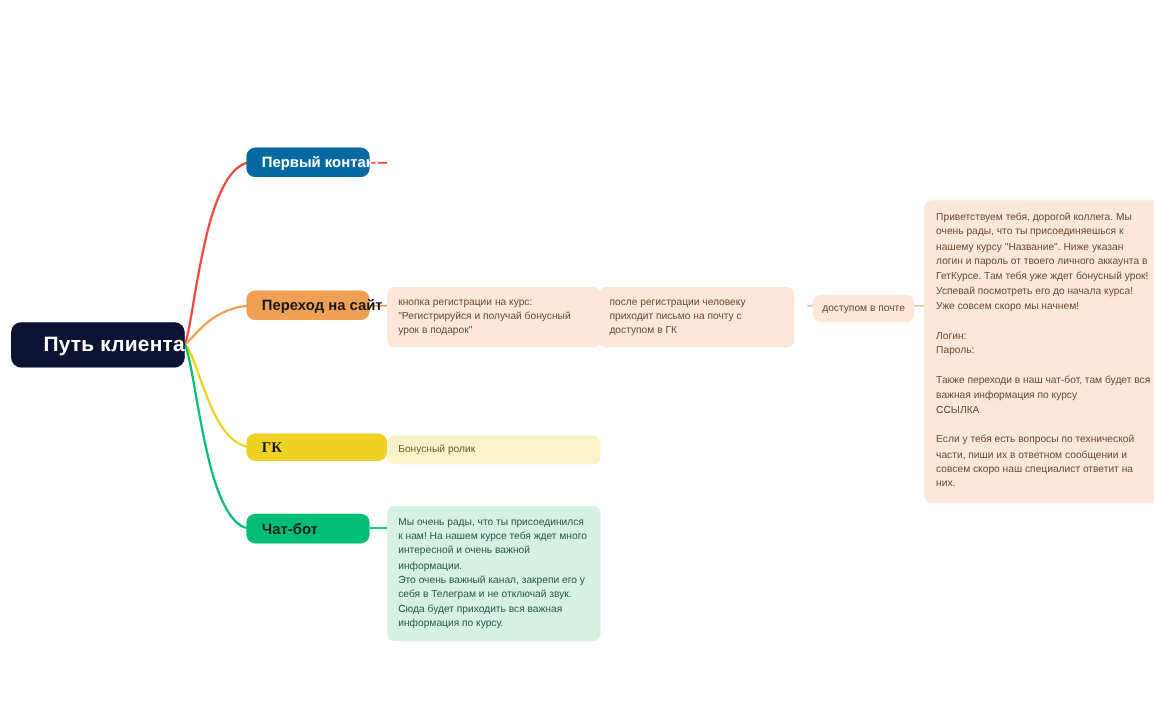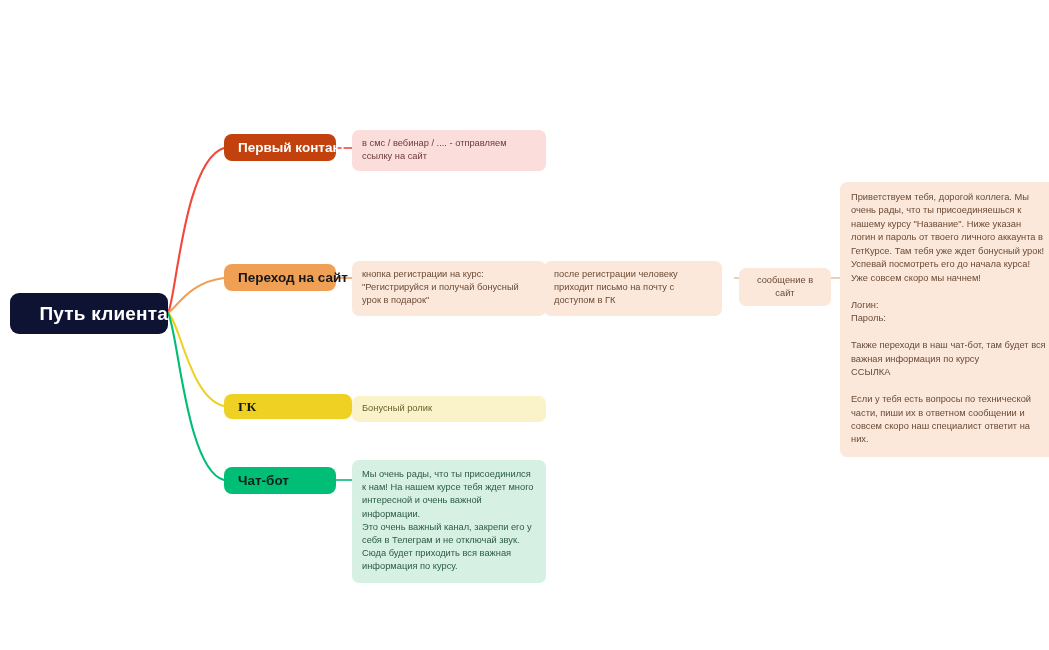--- a/index.html
+++ b/index.html
@@ -50,21 +50,21 @@
   
   .branch {
     border-radius: 8px;
     padding-left: 14px;
   }
   .branch-label {
     font-size: 13.5px;
     font-weight: bold;
     white-space: nowrap;
   }
-  .branch-first  { left: 224px; top: 134px; width: 112px; height: 27px; background: #c2410c; }
+  .branch-first  { left: 224px; top: 134px; width: 112px; height: 27px; background: #0369a1; }
   .branch-first  .branch-label { color: #ffffff; }
   .branch-site   { left: 224px; top: 264px; width: 112px; height: 27px; background: #F0A055; }
   .branch-site   .branch-label { color: #17181A; }
   .branch-gk     { left: 224px; top: 394px; width: 128px; height: 25px; background: #EFD123; font-family: Liberation Serif, serif; }
   .branch-gk     .branch-label { color: #17181A; }
   .branch-bot    { left: 224px; top: 467px; width: 112px; height: 27px; background: #00BE76; }
   .branch-bot    .branch-label { color: #10221A; }
 
   
   .detail {
@@ -135,28 +135,27 @@
     <line x1="831" y1="278" x2="840" y2="278" stroke="#E8C4A4" stroke-width="1.6"></line>
   </svg>
 
   <div class="node root-node">
     <span class="root-label">Путь клиента</span>
   </div>
 
   <div class="node branch branch-first">
     <span class="branch-label">Первый контакт</span>
   </div>
-  <div class="detail d-first">в смс / вебинар / ....   - отправляем ссылку на сайт</div>
 
   <div class="node branch branch-site">
     <span class="branch-label">Переход на сайт</span>
   </div>
   <div class="detail d-site">кнопка регистрации на курс: "Регистрируйся и получай бонусный урок в подарок"</div>
   <div class="detail d-mail">после регистрации человеку приходит письмо на почту с доступом в ГК</div>
-  <div class="detail d-msg">сообщение в сайт</div>
+  <div class="detail d-msg">доступом в почте</div>
   <div class="detail d-letter">Приветствуем тебя, дорогой коллега. Мы очень рады, что ты присоединяешься к нашему курсу "Название". Ниже указан логин и пароль от твоего личного аккаунта в ГетКурсе. Там тебя уже ждет бонусный урок! Успевай посмотреть его до начала курса! Уже совсем скоро мы начнем!
 
 Логин:
 Пароль:
 
 Также переходи в наш чат-бот, там будет вся важная информация по курсу
 ССЫЛКА
 
 Если у тебя есть вопросы по технической части, пиши их в ответном сообщении и совсем скоро наш специалист ответит на них.</div>
 

